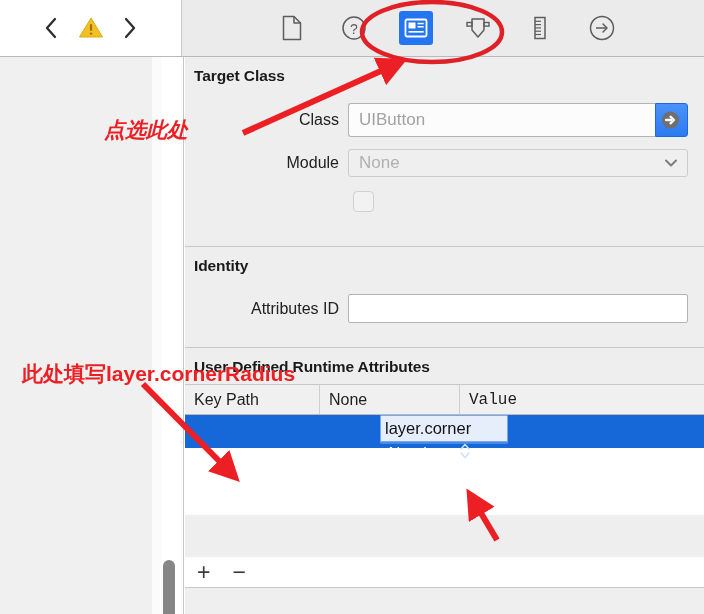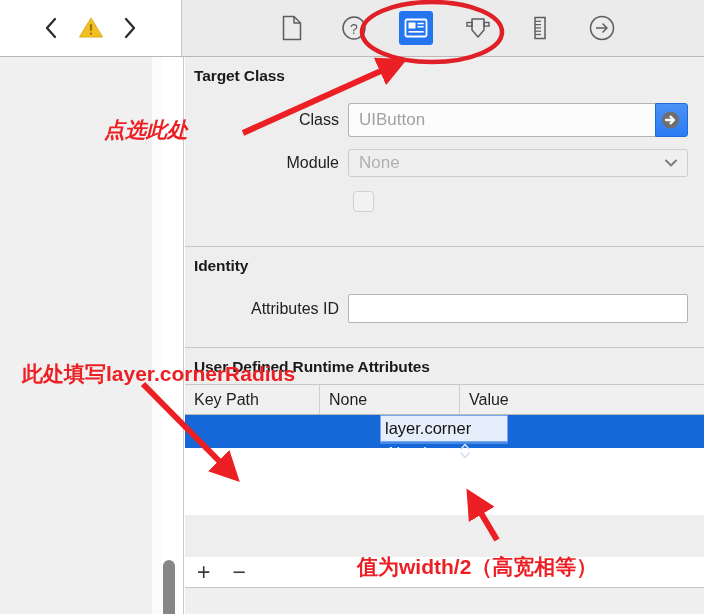--- a/index.html
+++ b/index.html
@@ -237,21 +237,21 @@
     font-size: 16px;
     color: #1e1e1e;
     display: flex;
     align-items: center;
     padding-left: 9px;
     border-right: 1px solid #cfcfcf;
     box-sizing: border-box;
   }
   .th-keypath { width: 135px; }
   .th-type { width: 140px; }
-  .th-value { flex: 1 1 auto; border-right: none; }
+  .th-value { flex: 1 1 auto; border-right: none; font-family: Liberation Mono, monospace; }
 
   .tbl-body {
     background: #ffffff;
     height: 100px;
   }
   .tbl-row-sel {
     display: flex;
     align-items: center;
     height: 33px;
     background: #1667d8;
@@ -529,15 +529,14 @@
 
     <line x1="243" y1="133" x2="392" y2="66" stroke="#ec2024" stroke-width="6" marker-end="url(#redhead)"></line>
 
     <line x1="143" y1="384" x2="228" y2="470" stroke="#ec2024" stroke-width="6" marker-end="url(#redhead)"></line>
 
     <line x1="497" y1="540" x2="475" y2="503" stroke="#ec2024" stroke-width="6" marker-end="url(#redhead)"></line>
   </svg>
 
   <div class="anno" id="anno-click">点选此处</div>
   <div class="anno" id="anno-keypath">此处填写layer.cornerRadius</div>
-  <div class="anno" id="anno-value">值为width/2（高宽相等）</div>
 
 </div>
 
 </body></html>

